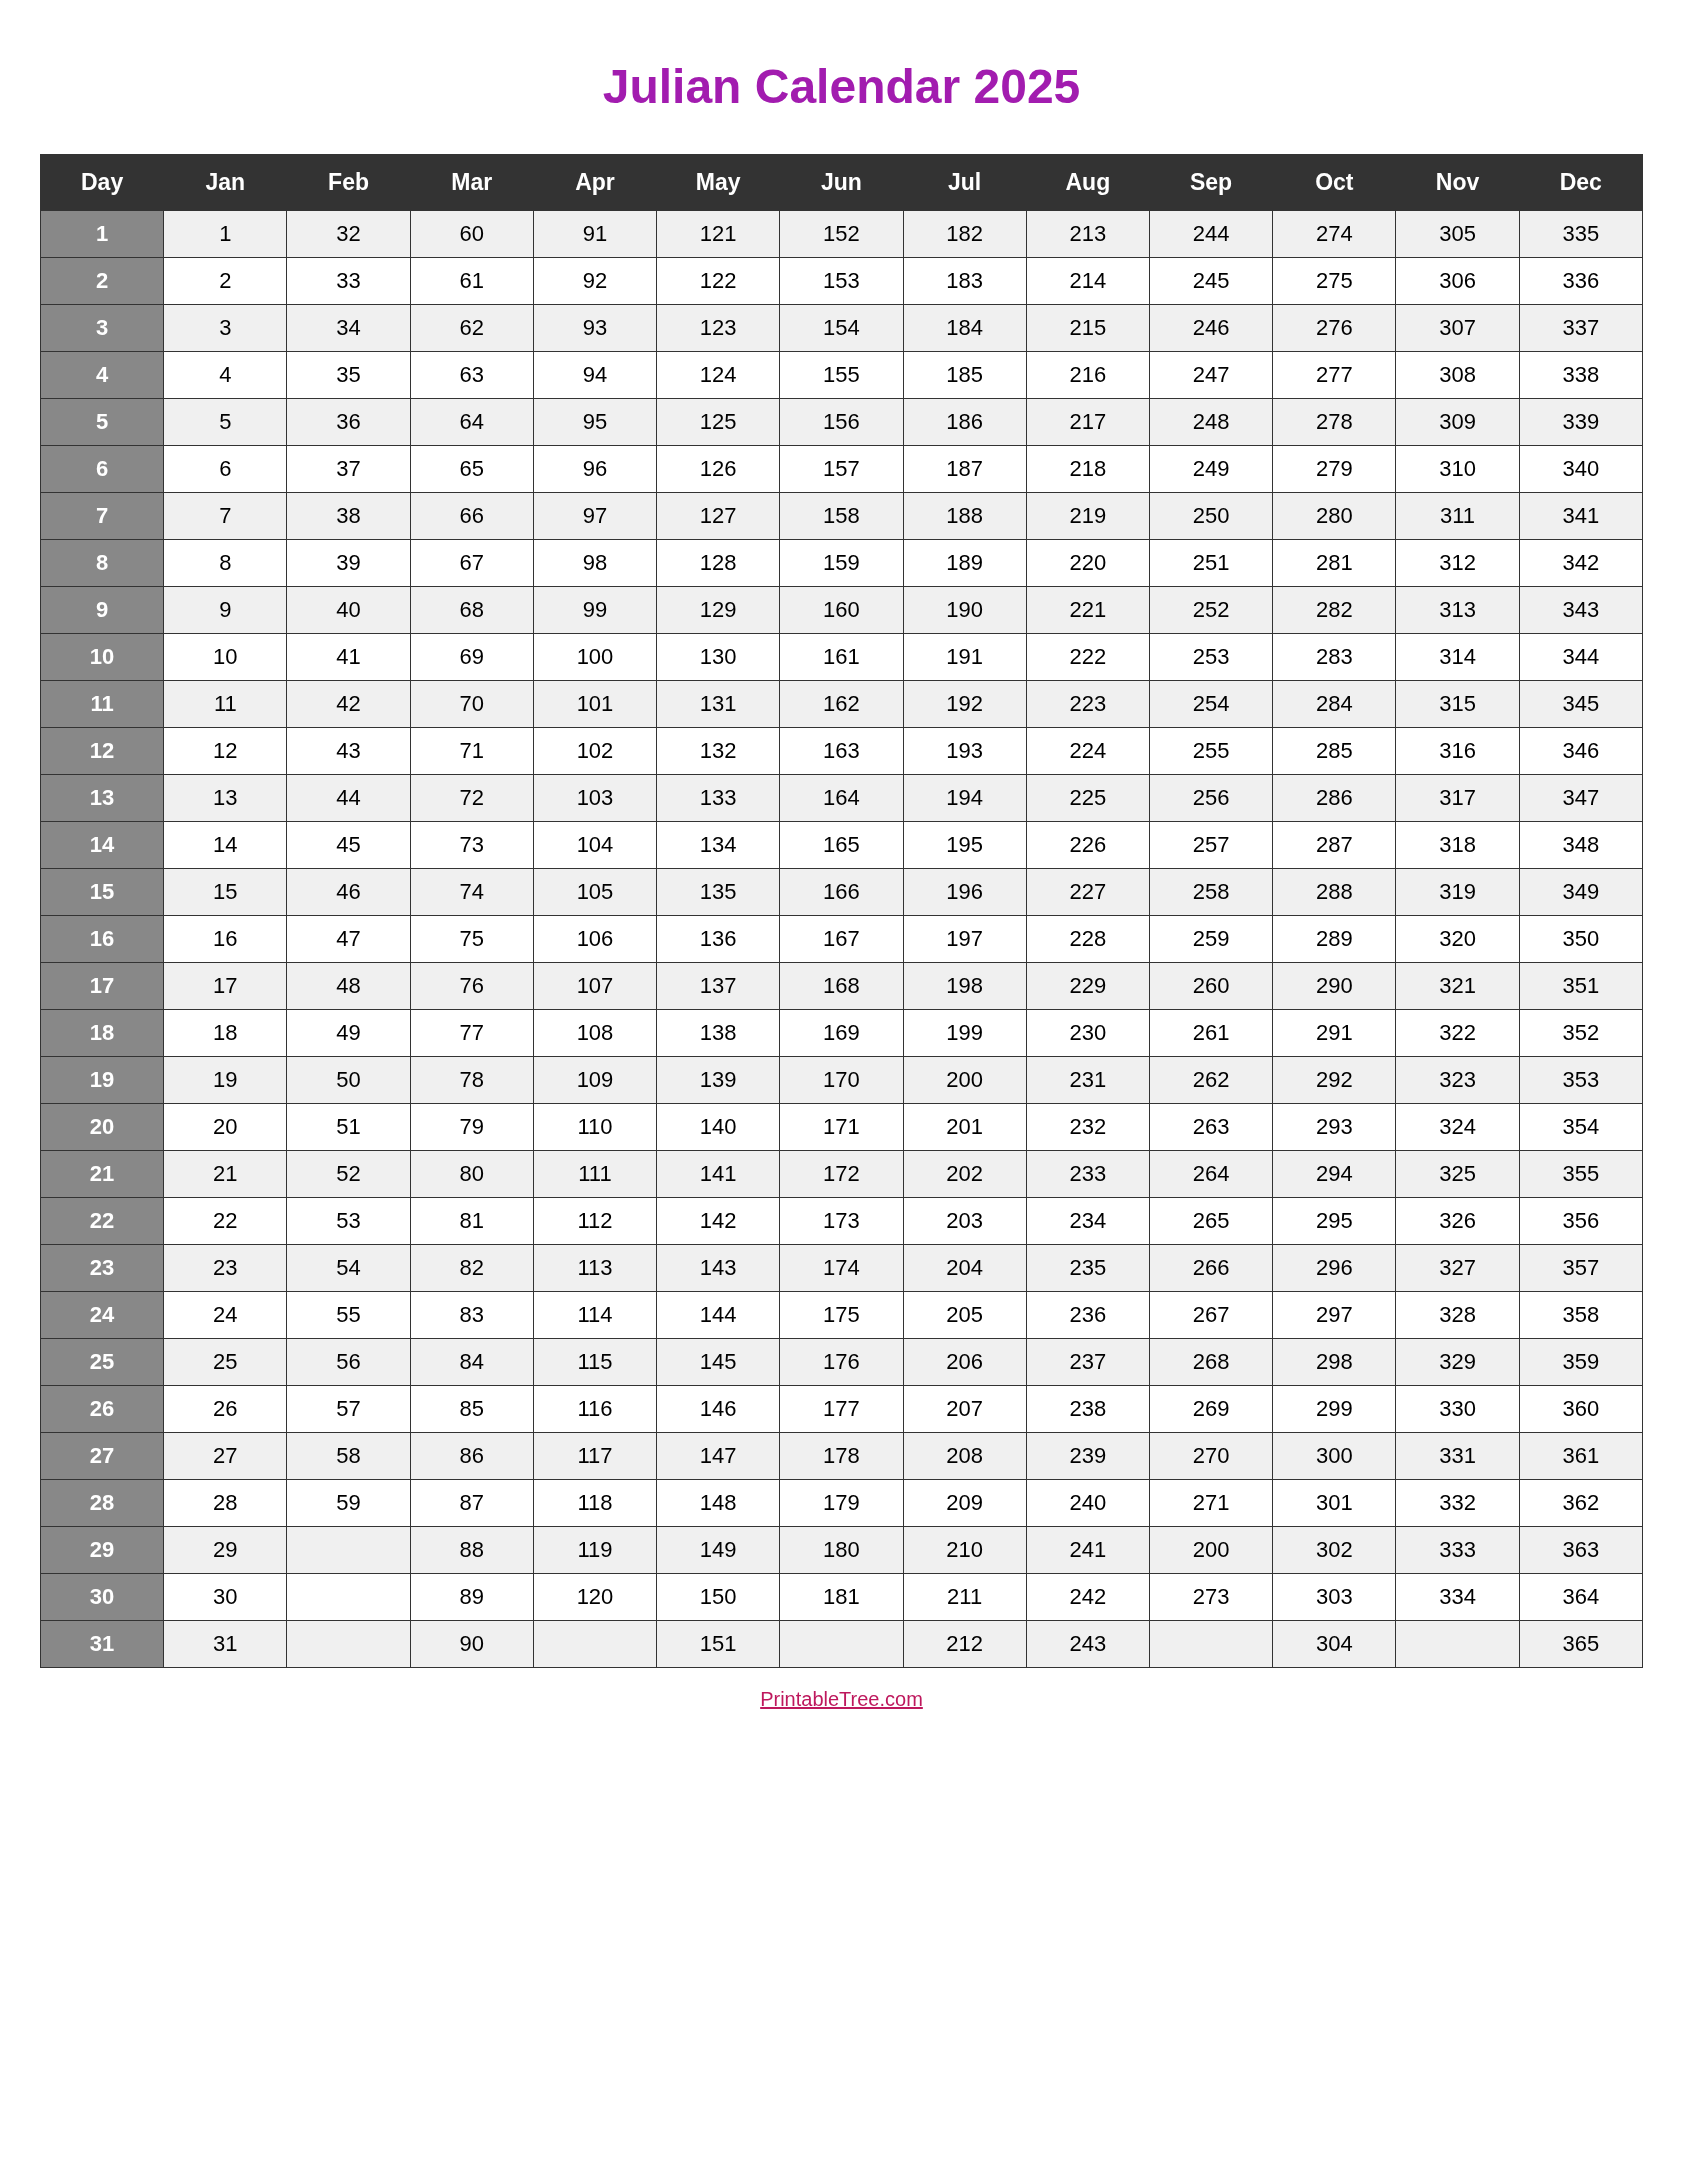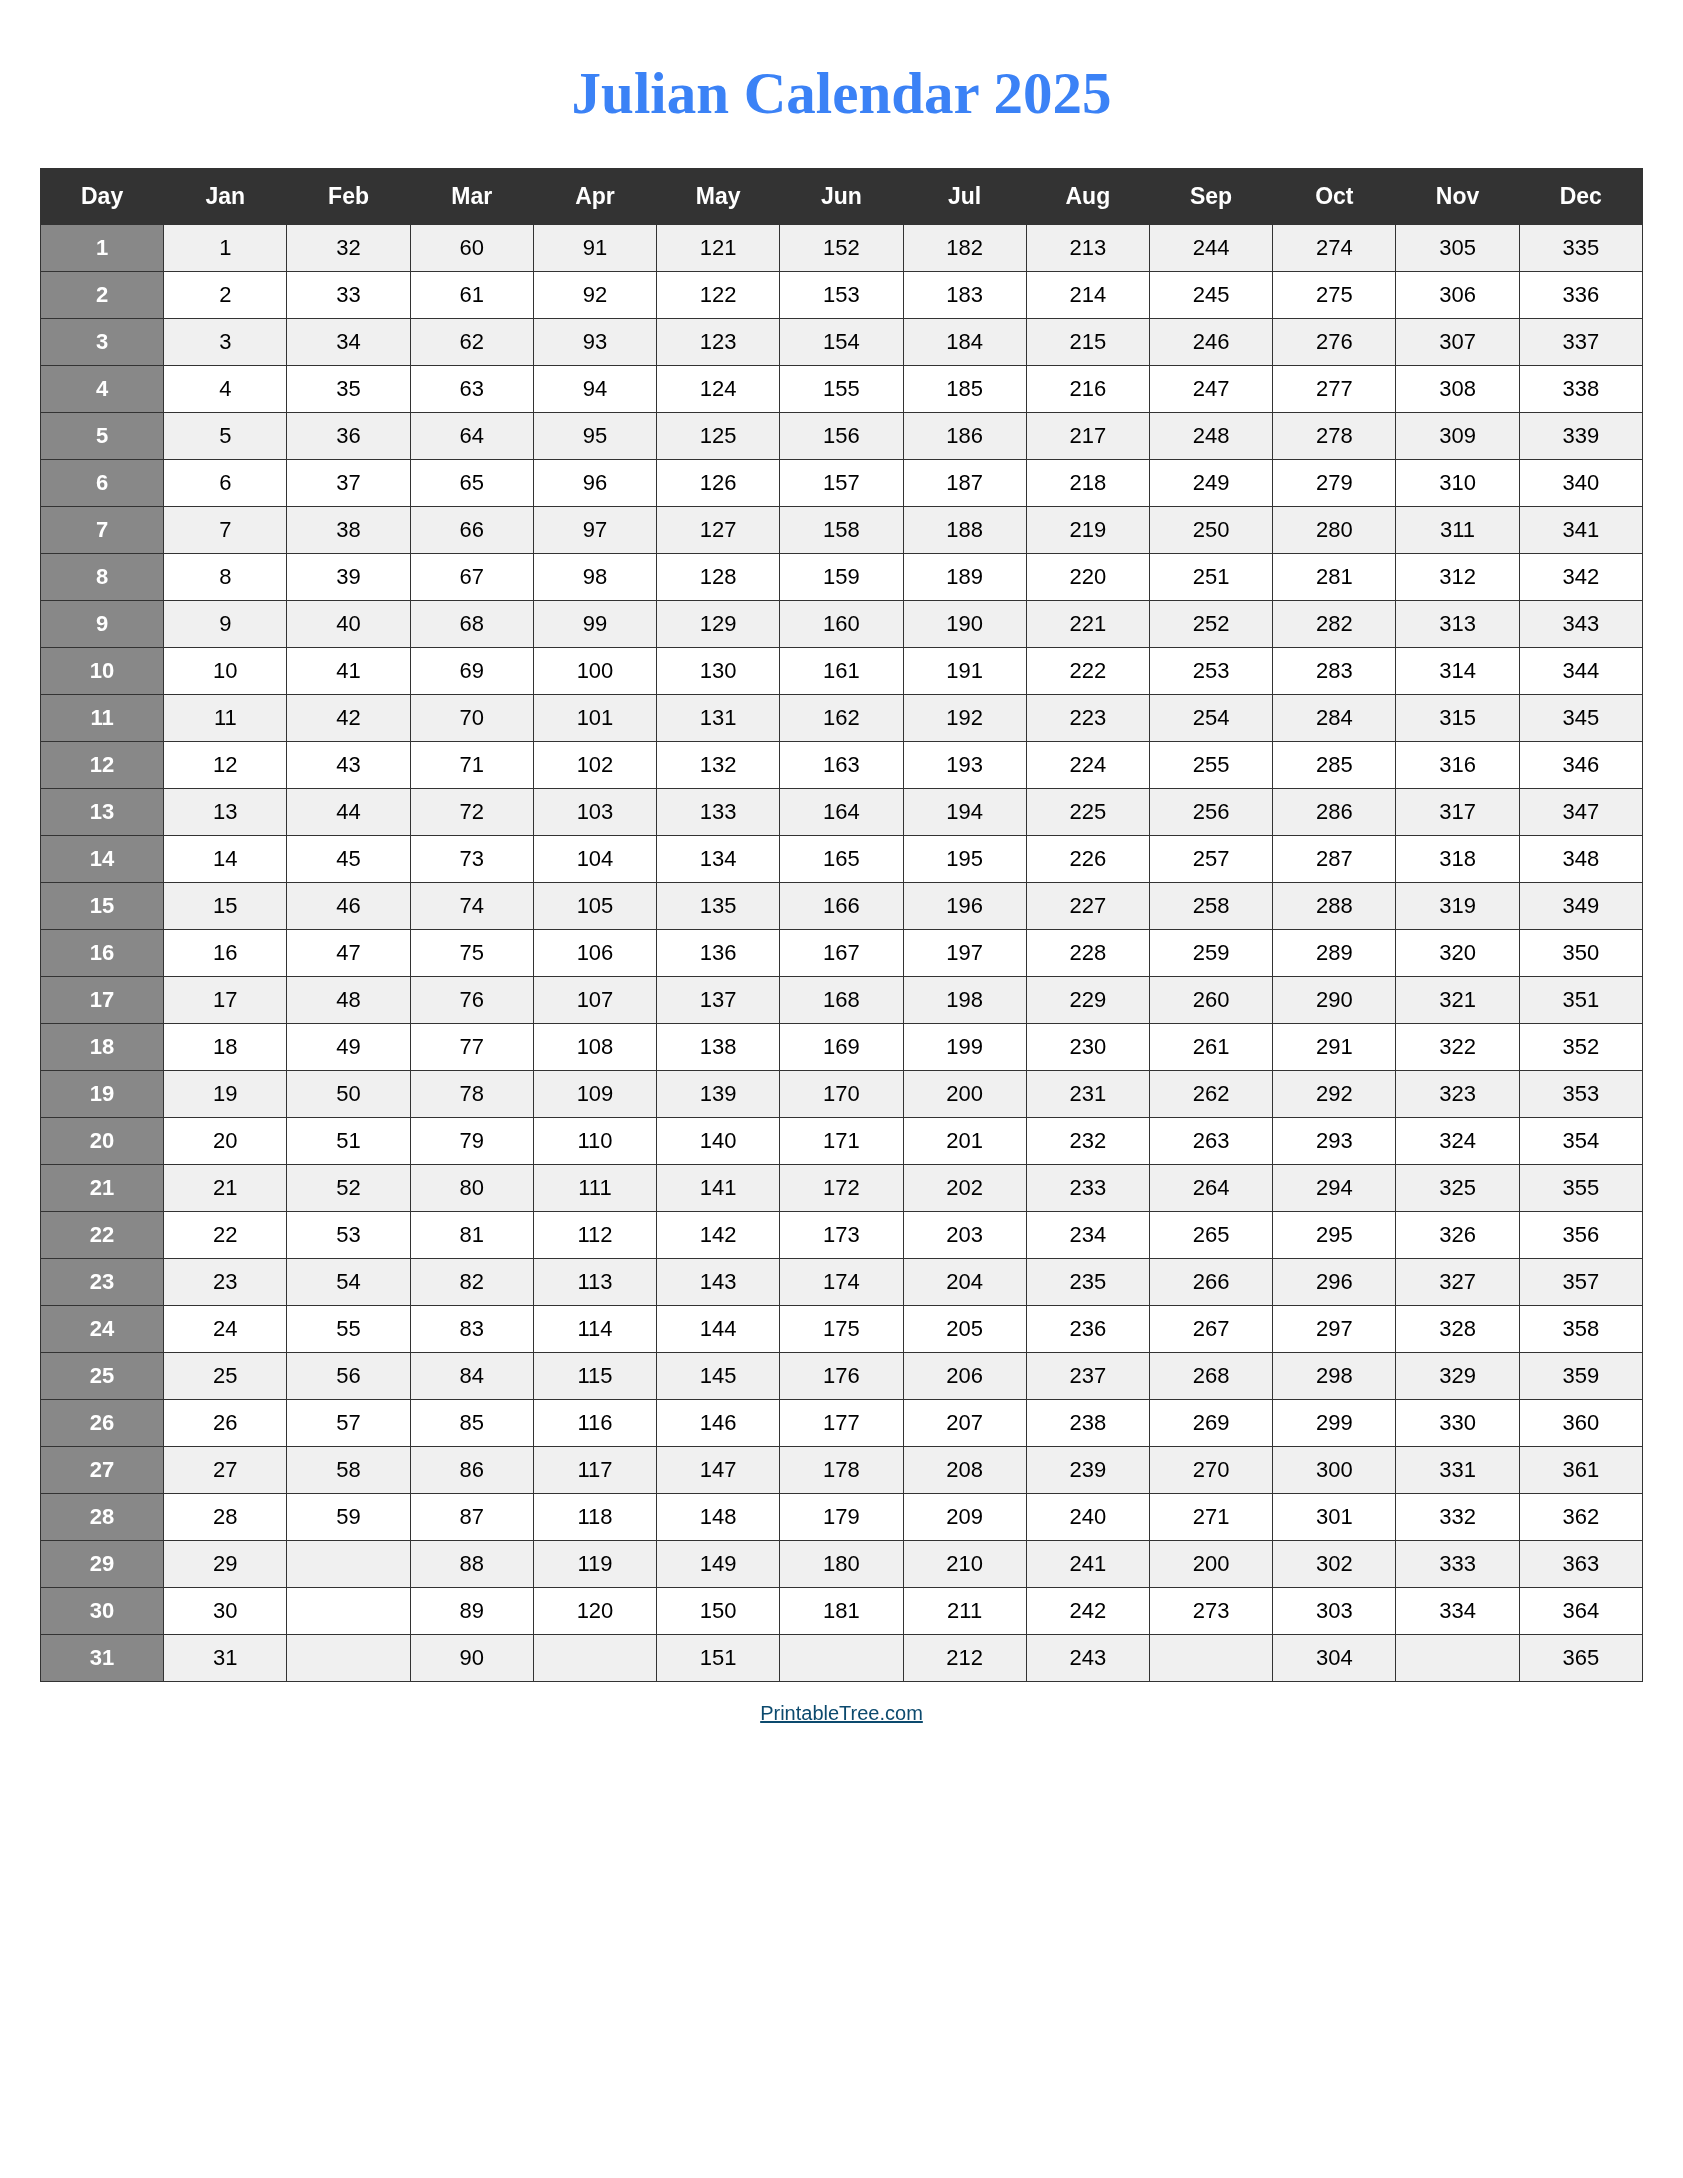--- a/index.html
+++ b/index.html
@@ -7,25 +7,25 @@
       background: #fff;
       font-family: Arial, sans-serif;
       display: flex;
       flex-direction: column;
       align-items: center;
       padding: 59px 40px 40px;
       min-height: 2178px;
       width: 1683px;
     }
     h1 {
-      font-size: 59px;
+      font-size: 48px;
       font-weight: bold;
       margin-bottom: 40px;
-      color: #3b82f6;
-      font-family: Liberation Serif, serif;
+      color: #a21caf;
+      font-family: Liberation Sans, sans-serif;
     }
     table {
       border-collapse: collapse;
       width: 1603px;
     }
     th, td {
       border: 1.5px solid #333;
       text-align: center;
       padding: 10px 4px;
       font-size: 22px;
@@ -51,21 +51,21 @@
       font-size: 22px;
     }
     tbody tr:nth-child(odd) td:first-child {
       background-color: #888;
     }
     tbody tr:nth-child(even) td:first-child {
       background-color: #888;
     }
     .footer-link {
       margin-top: 20px;
-      color: #0c4a6e;
+      color: #be185d;
       font-size: 20px;
       text-decoration: underline;
     }
   </style>
 </head>
 <body>
 
 <h1>Julian Calendar 2025</h1>
 
 <table>

